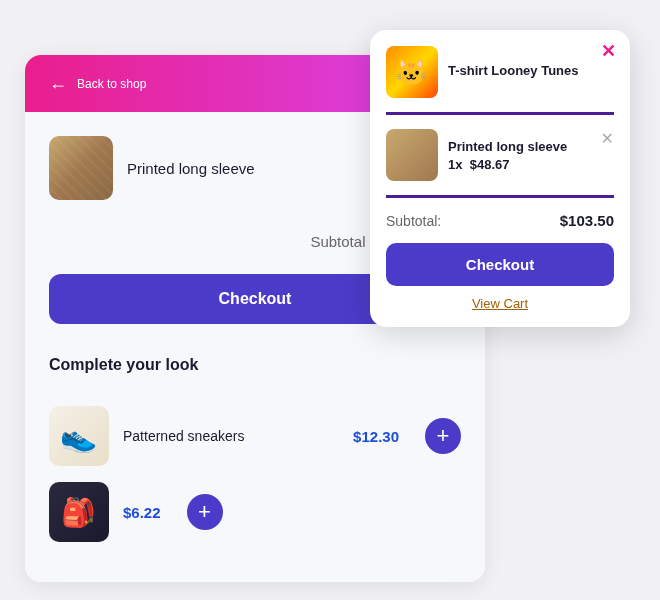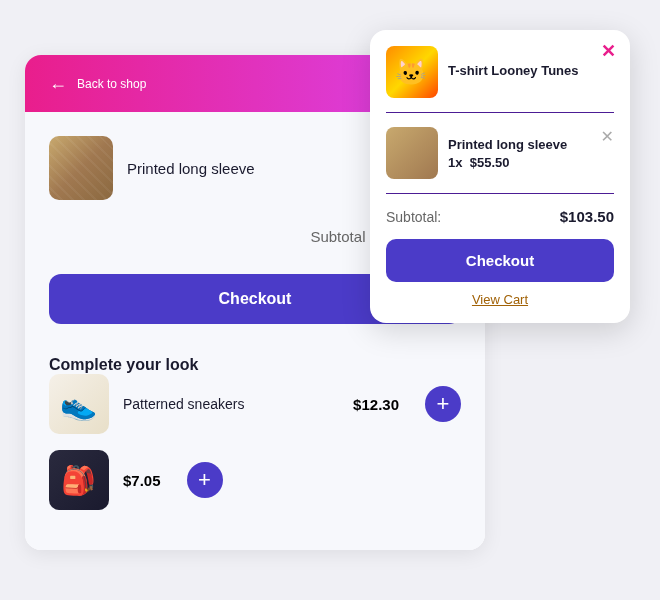--- a/index.html
+++ b/index.html
@@ -111,20 +111,21 @@
       align-items: center;
       justify-content: center;
       font-size: 14px;
       font-weight: 600;
       color: #1a1a2e;
     }
 
     .subtotal-row {
       display: flex;
       justify-content: flex-end;
+      align-items: center;
       gap: 16px;
       padding: 8px 0 20px;
     }
 
     .subtotal-label {
       font-size: 15px;
       color: #666;
     }
 
     .subtotal-amount {
@@ -147,21 +148,21 @@
     }
 
     .complete-section {
       margin-top: 4px;
     }
 
     .complete-title {
       font-size: 16px;
       font-weight: 700;
       color: #1a1a2e;
-      margin-bottom: 0;
+      margin-bottom: 32px;
     }
 
     .suggest-item {
       display: flex;
       align-items: center;
       gap: 14px;
       margin-bottom: 16px;
     }
 
     .suggest-thumb {
@@ -203,21 +204,21 @@
     .suggest-name {
       flex: 1;
       font-size: 14px;
       font-weight: 500;
       color: #1a1a2e;
     }
 
     .suggest-price {
       font-size: 15px;
       font-weight: 600;
-      color: #000000;
+      color: #1d4ed8;
       margin-right: 12px;
     }
 
     .add-btn {
       width: 36px;
       height: 36px;
       background: #4b3bc8;
       border: none;
       border-radius: 50%;
       color: #fff;
@@ -256,21 +257,21 @@
       border: none;
       line-height: 1;
     }
 
     .mini-item {
       display: flex;
       align-items: center;
       gap: 10px;
       margin-bottom: 14px;
       padding-bottom: 14px;
-      border-bottom: 1px solid #4c1d95;
+      border-bottom: 3px solid #4c1d95;
       position: relative;
     }
 
     .mini-item:last-of-type {
       
     }
 
     .mini-thumb {
       width: 52px;
       height: 52px;
@@ -408,21 +409,21 @@
 
       <div class="suggest-item">
         <div class="suggest-thumb sneaker-thumb"></div>
         <span class="suggest-name">Patterned sneakers</span>
         <span class="suggest-price">$12.30</span>
         <button class="add-btn">+</button>
       </div>
 
       <div class="suggest-item">
         <div class="suggest-thumb backpack-thumb"></div>
-        <span class="suggest-price">$7.05</span>
+        <span class="suggest-price">$6.22</span>
         <button class="add-btn">+</button>
       </div>
     </div>
   </div>
 </div>
 
 <div class="mini-cart">
   <button class="mini-close">✕</button>
 
   
@@ -433,21 +434,21 @@
     </div>
   </div>
 
   
   <div class="mini-item">
     <div class="mini-thumb mini-statue-thumb"></div>
     <div class="mini-item-info">
       <div class="mini-item-name">Printed long sleeve</div>
       <div class="mini-item-detail">
         <span>1x</span>
-        &nbsp;<span>$55.50</span>
+        &nbsp;<span>$48.67</span>
       </div>
     </div>
     <button class="mini-remove">✕</button>
   </div>
 
   
   <div class="mini-subtotal-row">
     <span class="mini-subtotal-label">Subtotal:</span>
     <span class="mini-subtotal-amount">$103.50</span>
   </div>

